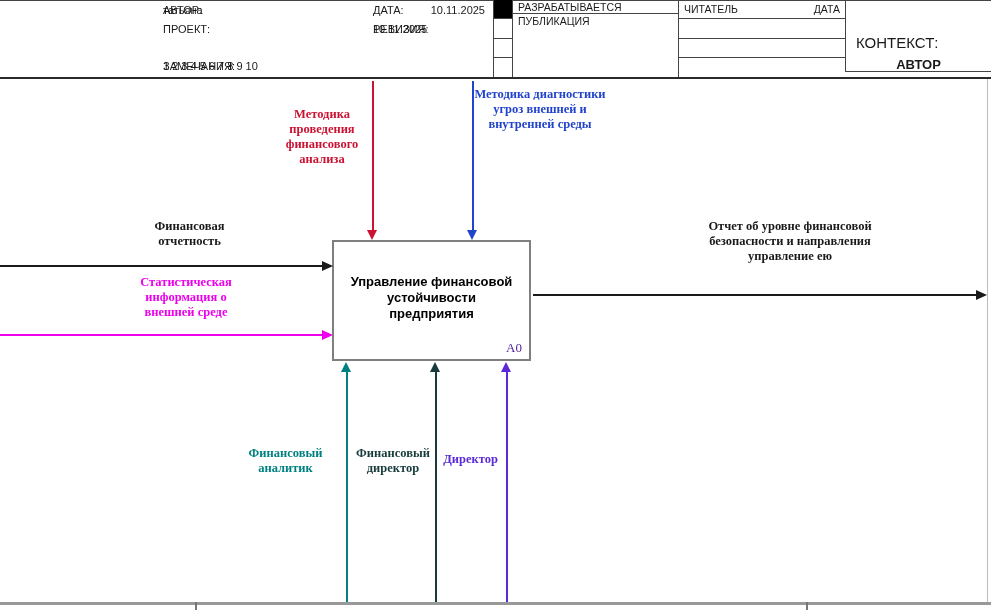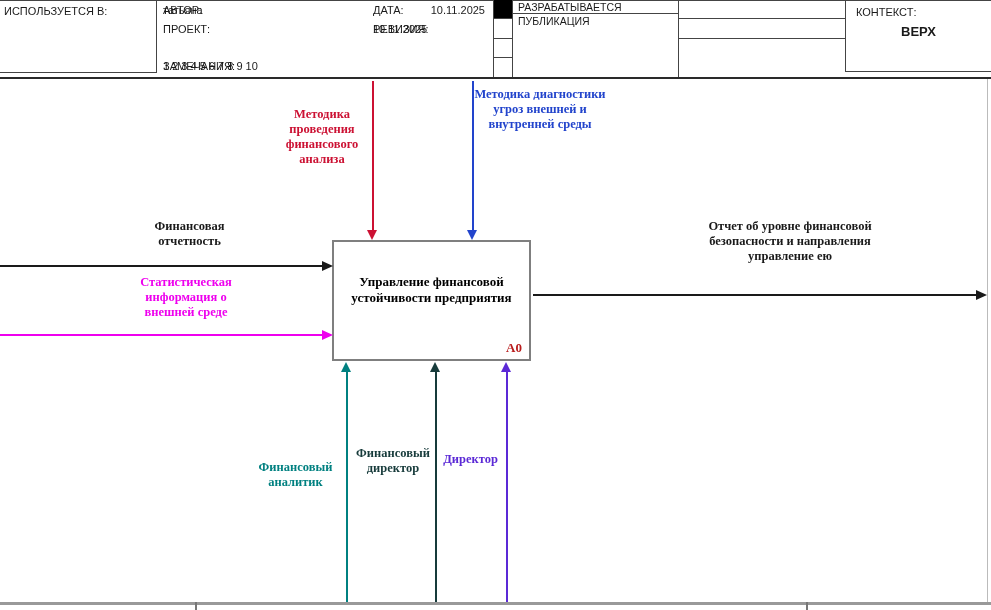--- a/index.html
+++ b/index.html
@@ -33,21 +33,21 @@
                       padding-left:5px; font-size:10.5px; }
   .status-col .srow:last-child { border-bottom:none; }
 
   .reader-col { position:absolute; left:678px; top:0; width:167px; height:77px; border-left:1px solid #444; }
   .reader-col .rrow { height:25%; border-bottom:1px solid #444; display:flex; align-items:center;
                       justify-content:space-between; padding:0 5px; font-size:10.5px; }
   .reader-col .rrow:last-child { border-bottom:none; }
 
   .cell-context { position:absolute; left:845px; top:0; width:146px; height:72px;
                   border-left:1px solid #444; border-bottom:1px solid #444; padding:6px 10px; }
-  .ctx-label { font-size:11px; }
+  .ctx-label { font-size:15px;margin-top:28px; }
   .ctx-value { font-size:13px; font-weight:bold; text-align:center; margin-top:6px; }
 
   
   .area-rightline { position:absolute; left:987px; top:79px; width:1px; height:523px; background:#bbb; }
   .footer-line { position:absolute; left:0; top:602px; width:991px; height:3px; background:#999; }
   .footer-div { position:absolute; top:602px; width:2px; height:8px; background:#777; }
   .fd1 { left:195px; } .fd2 { left:806px; }
 
   .lbl { position:absolute; font-family:"Liberation Serif", serif; font-weight:bold;
          font-size:12.5px; line-height:15px; text-align:center; }
@@ -79,34 +79,31 @@
   .head-down.b { border-top-color:var(--arrow-blue); }
   .head-up { position:absolute; width:0; height:0;
              border-left:5.5px solid transparent; border-right:5.5px solid transparent;
              border-bottom:10px solid var(--arrow-teal); }
   .head-up.dt { border-bottom-color:var(--arrow-darkteal); }
   .head-up.pu { border-bottom-color:var(--arrow-purple); }
 
   .activity-box { position:absolute; left:332px; top:240px; width:199px; height:121px;
                   border:2px solid #7f7f7f; background:#fff; }
   .activity-title { margin-top:32px; padding:0 10px; text-align:center;
-                    font-family:Liberation Serif, serif; font-weight:bold;
+                    font-family:Liberation Sans, sans-serif; font-weight:bold;
                     font-size:13px; line-height:16px; color:#000; }
   .activity-code { position:absolute; right:7px; bottom:3px;
-                   font-family:"Liberation Serif", serif; font-weight:bold; font-size:13px; color:#b91c1c; }
+                   font-family:"Liberation Serif", serif; font-weight:normal; font-size:13px; color:#4c1d95; }
 </style>
 </head>
 <body>
 
 <div class="hdr">
   <div class="hdr-topline"></div>
 
-  <div class="cell-used">
-    <span>ИСПОЛЬЗУЕТСЯ В:</span>
-  </div>
 
   <div class="cell-author">
     <span class="a-author">
       <span>АВТОР:</span>
       <span>татьяна</span>
     </span>
     <span class="a-date-label">ДАТА:</span>
     <span class="a-date-value">10.11.2025</span>
     <span class="a-project">ПРОЕКТ:</span>
     <span class="a-revision">
@@ -125,28 +122,32 @@
     <div class="mrow"></div>
     <div class="mrow"></div>
   </div>
 
   <div class="status-col">
     <div class="srow">РАЗРАБАТЫВАЕТСЯ</div>
     <div class="srow">ПУБЛИКАЦИЯ</div>
   </div>
 
   <div class="reader-col">
+    <div class="rrow">
+      <span>ЧИТАТЕЛЬ</span>
+      <span>ДАТА</span>
+    </div>
     <div class="rrow"></div>
     <div class="rrow"></div>
     <div class="rrow"></div>
   </div>
 
   <div class="cell-context">
     <div class="ctx-label">КОНТЕКСТ:</div>
-    <div class="ctx-value">ВЕРХ</div>
+    <div class="ctx-value">АВТОР</div>
   </div>
 
   <div class="hdr-bottomline"></div>
 </div>
 
 <div class="area-rightline"></div>
 
 <div class="activity-box">
   <div class="activity-title">Управление финансовой устойчивости предприятия</div>
   <div class="activity-code">А0</div>
@@ -167,21 +168,21 @@
 <div class="vline bg-blue" style="left:472px; top:81px; height:150px;"></div>
 <div class="head-down b" style="left:467px; top:230px;"></div>
 <div class="lbl c-blue" style="left:474px; top:87px; width:132px;">Методика диагностики угроз внешней и внутренней среды</div>
 
 <div class="hline bg-black" style="left:533px; top:294px; width:444px;"></div>
 <div class="head-right" style="left:976px; top:289.5px;"></div>
 <div class="lbl c-black" style="left:685px; top:219px; width:210px;">Отчет об уровне финансовой безопасности и направления управление ею</div>
 
 <div class="vline bg-teal" style="left:346px; top:371px; height:231px;"></div>
 <div class="head-up" style="left:341px; top:362px;"></div>
-<div class="lbl c-teal" style="left:248px; top:446px; width:95px;margin-top:14px;">Финансовый аналитик</div>
+<div class="lbl c-teal" style="left:238px; top:446px; width:95px;">Финансовый аналитик</div>
 
 <div class="vline bg-darkteal" style="left:435px; top:371px; height:231px;"></div>
 <div class="head-up dt" style="left:430px; top:362px;"></div>
 <div class="lbl c-darkteal" style="left:348px; top:446px; width:90px;">Финансовый директор</div>
 
 <div class="vline bg-purple" style="left:506px; top:371px; height:231px;"></div>
 <div class="head-up pu" style="left:501px; top:362px;"></div>
 <div class="lbl c-purple" style="left:428px; top:452px; width:85px;">Директор</div>
 
 <div class="footer-line"></div>

